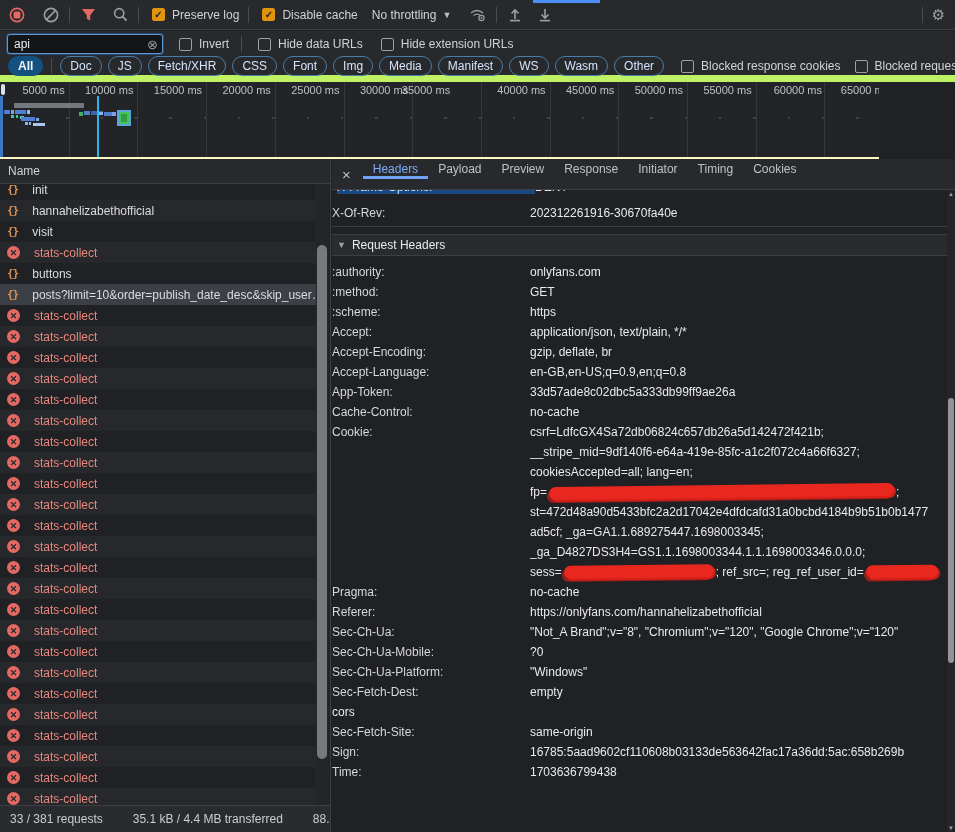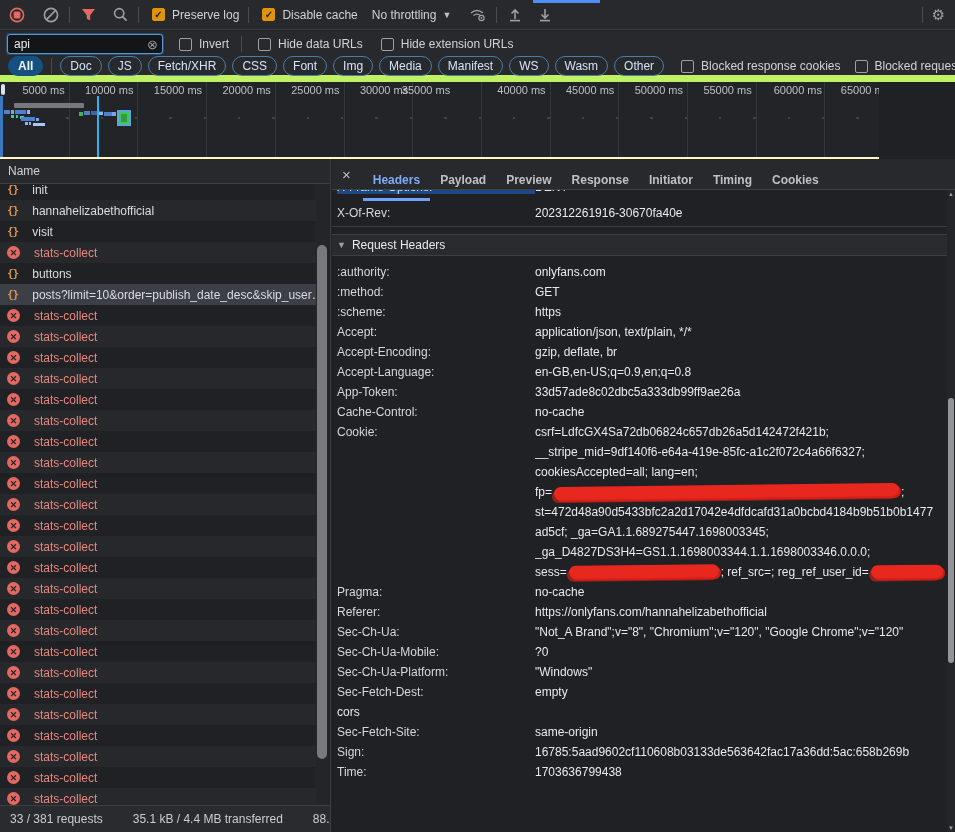--- a/index.html
+++ b/index.html
@@ -55,28 +55,28 @@
   .scroll { position:absolute; background:#242528; }
   .scroll .thumb { position:absolute; left:2px; right:2px; background:#77797c; border-radius:5px; }
   .scroll .arr { position:absolute; left:0; width:100%; text-align:center; color:#9aa0a6; font-size:8px; }
   .lscroll { left:315px; top:2px; width:14px; height:668px; }
   .rscroll { left:615px; top:31px; width:8px; height:642px; }
   .rscroll .thumb { left:1px; right:1px; background:#929497; border-radius:4px; }
 
   
   .tabbar { position:absolute; left:0; top:0; width:623px; height:31px; background:#28292c; border-bottom:1px solid #3c4043; display:flex; align-items:center; }
   .tab-close { color:#bdc1c6; font-size:15px; margin:0 12px 0 10px; cursor:pointer; }
-  .tab { color:#bdc1c6; padding:2px 10px; height:42px; display:flex; align-items:center; cursor:pointer; border-bottom:3px solid transparent; border-top:3px solid transparent;font-weight:bold; }
+  .tab { color:#bdc1c6; padding:2px 10px; height:20px; display:flex; align-items:center; cursor:pointer; border-bottom:3px solid transparent; border-top:3px solid transparent; }
   .tab.active { color:#7cacf8; border-bottom-color:#6ea1f7; }
 
   .det-content { position:absolute; left:0; top:31px; width:615px; height:642px; overflow:hidden; }
   .clip-row { height:11px; overflow:hidden; }
   .clip-inner { transform:translateY(-10px); display:flex; }
   .clip-name { background:#1b4a82; color:#cfe0f5; margin-left:5px; width:198px; flex:none; }
-  .hrow { display:flex; padding-left:5px; }
+  .hrow { display:flex; }
   .hname { width:198px; flex:none; color:#d5d7da; line-height:20px; }
   .hval { flex:1; color:#e8eaed; overflow:hidden; }
   .hline { line-height:20px; white-space:nowrap; }
   .resp-top { padding-top:2px; padding-bottom:3px; border-bottom:1px solid #3c4043; }
   .section-bar { margin-top:7px; height:22px; background:#2a2b2e; border-top:1px solid #3c4043; border-bottom:1px solid #3c4043; display:flex; align-items:center; padding-left:5px; cursor:pointer; }
   .disclosure { color:#9aa0a6; font-size:9px; margin-right:6px; }
   .req-headers { padding-top:6px; }
 
   .redact { display:inline-block; height:13px; background:#e8271f; border-radius:7px; vertical-align:middle; margin:0 2px; position:relative; top:-1px; transform:rotate(-0.7deg); box-shadow:2px 2px 0 0 rgba(226,32,24,0.85), -2px 3px 0 0 rgba(226,32,24,0.6); }
 </style>

